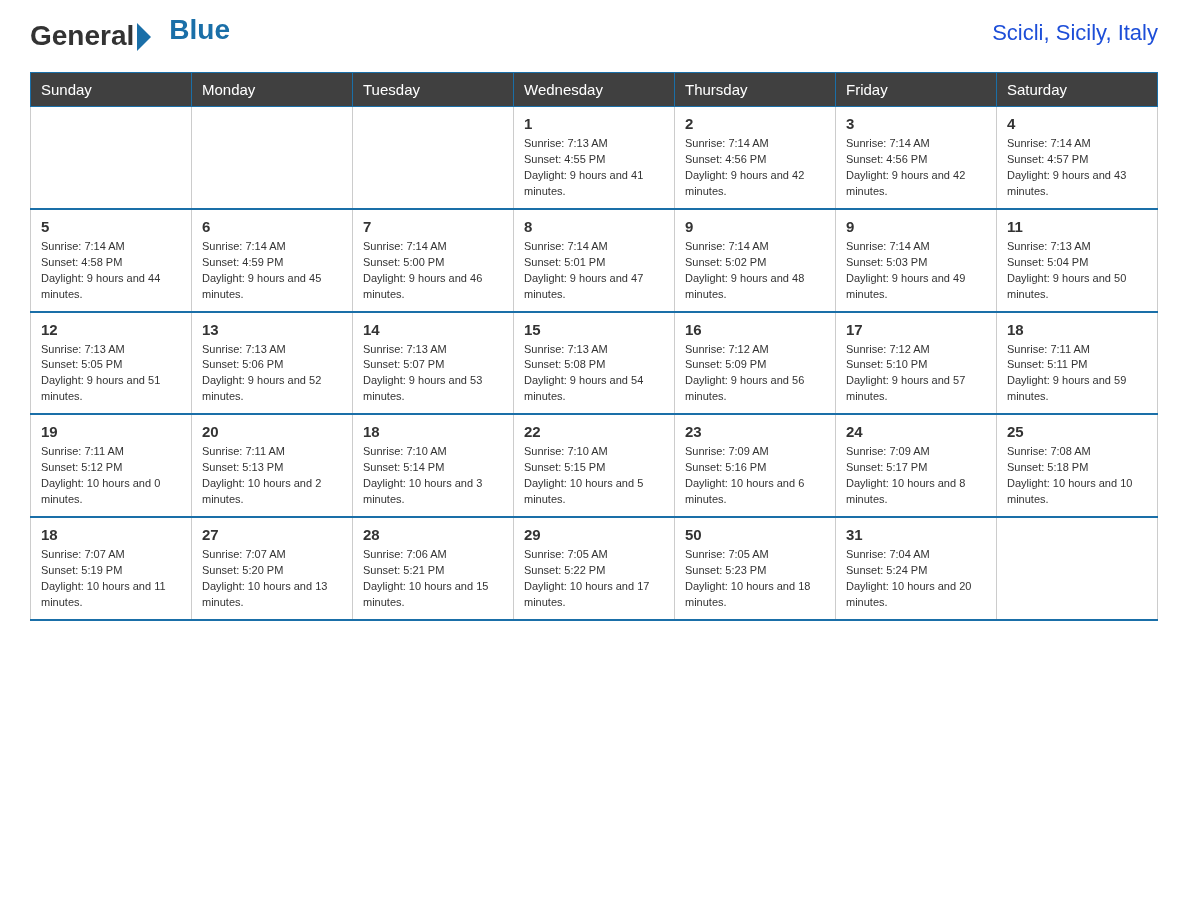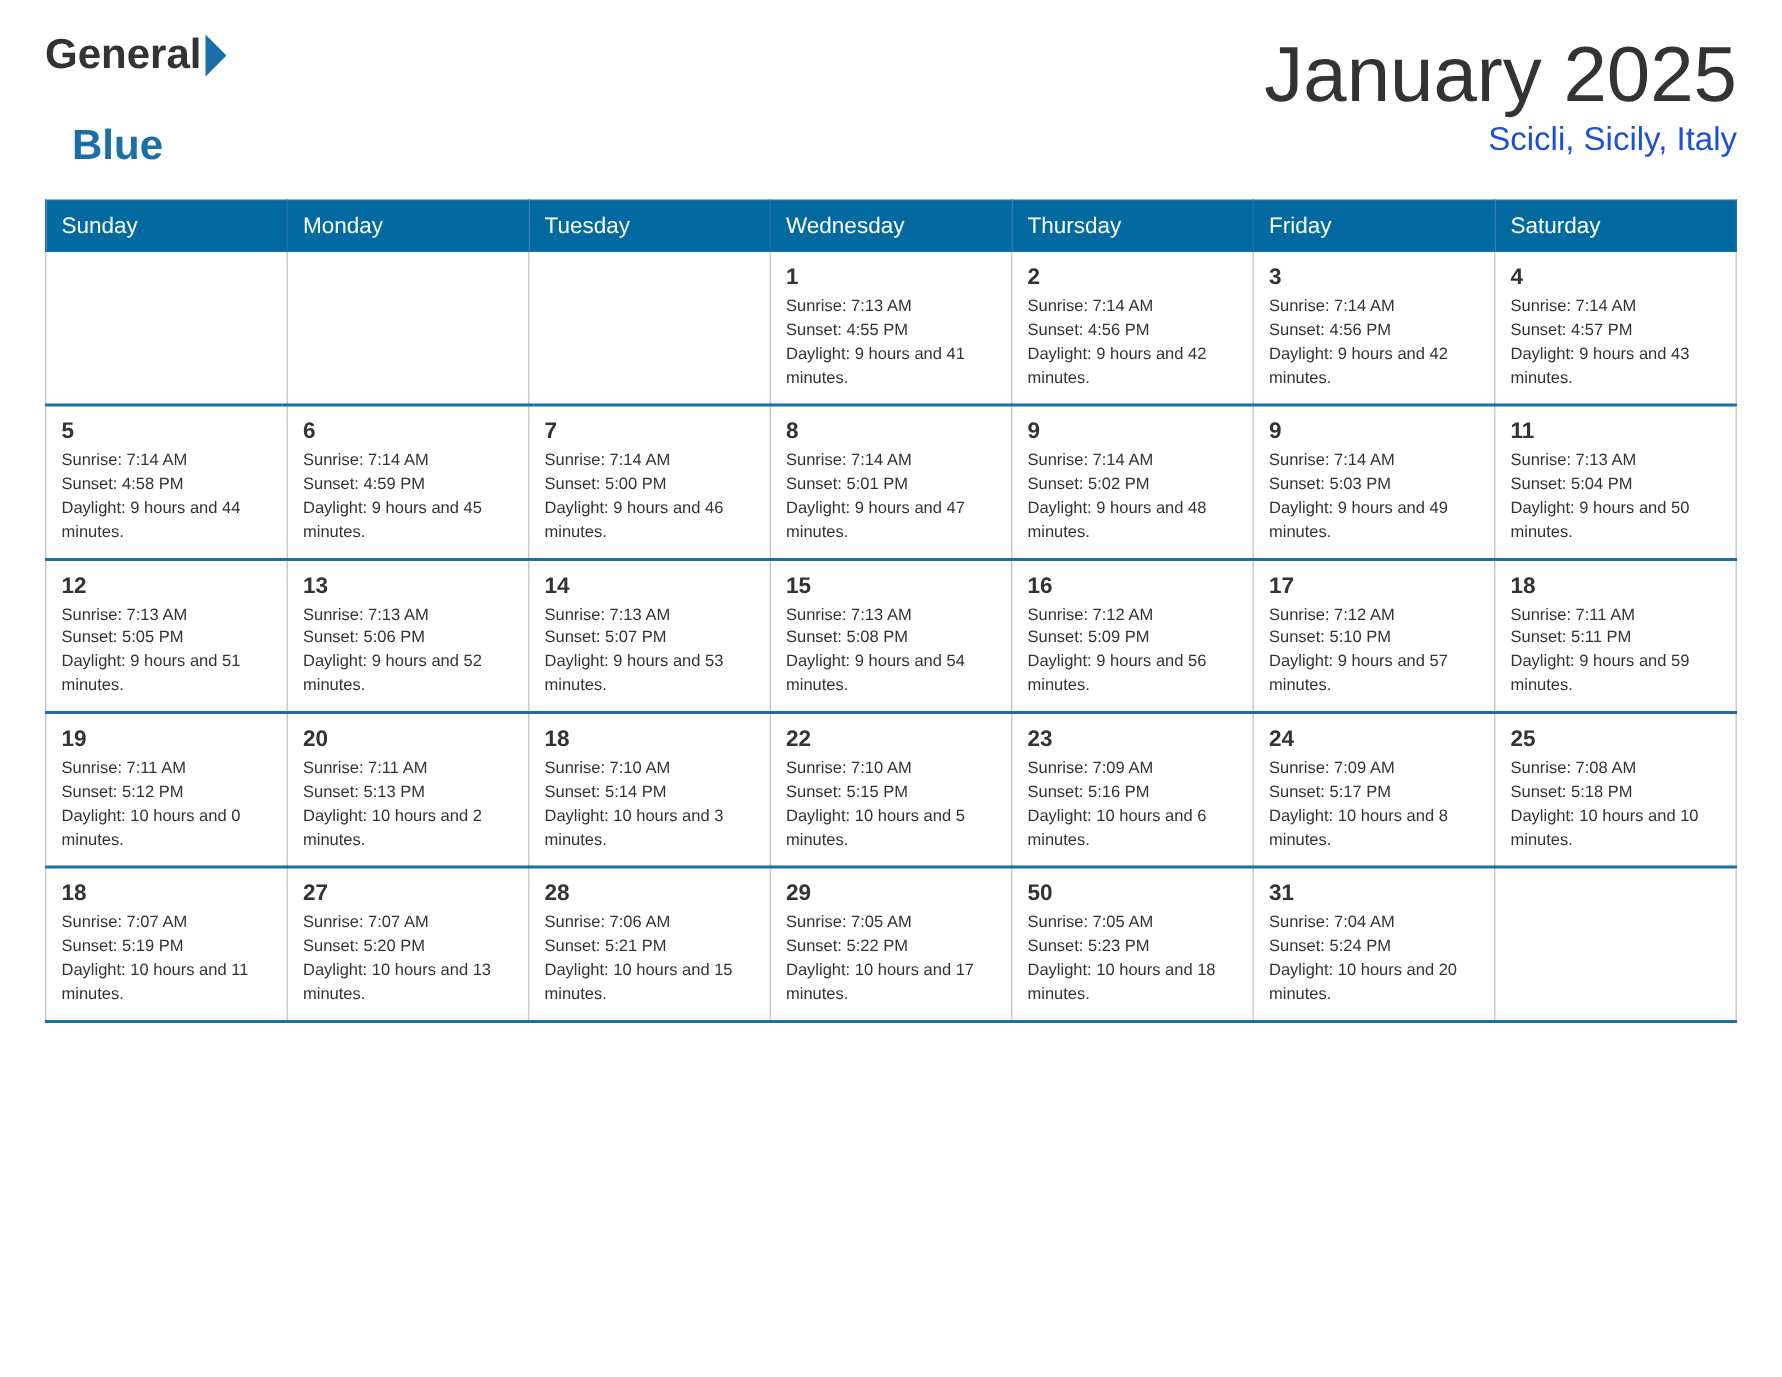--- a/index.html
+++ b/index.html
@@ -11,23 +11,22 @@
       padding: 20px 30px;
     }
     .header {
       display: flex;
       justify-content: space-between;
       align-items: flex-start;
       margin-bottom: 20px;
     }
     .logo {
       display: flex;
-      flex-direction: column;
+      flex-direction: row;
       align-items: flex-start;
-      gap: 35px;
     }
     .logo-top {
       display: flex;
       align-items: center;
     }
     .logo-general {
       font-size: 28px;
       font-weight: bold;
       color: #333;
     }
@@ -58,21 +57,21 @@
     .title-block h2 {
       font-size: 22px;
       font-weight: normal;
       color: #1d4ed8;
     }
     table {
       width: 100%;
       border-collapse: collapse;
     }
     thead tr {
-      background-color: #0369a1;
+      background-color: #404040;
     }
     thead th {
       color: #fff;
       font-size: 15px;
       font-weight: normal;
       padding: 8px 10px;
       text-align: left;
       border: 1px solid #1a6fa8;
     }
     tbody td {
@@ -111,21 +110,20 @@
 
 <div class="header">
   <div class="logo">
     <div class="logo-top">
       <span class="logo-general">General</span>
       <div class="logo-arrow"></div>
     </div>
     <span class="logo-blue">Blue</span>
   </div>
   <div class="title-block">
-    <h1>January 2025</h1>
     <h2>Scicli, Sicily, Italy</h2>
   </div>
 </div>
 
 <table>
   <thead>
     <tr>
     <th>Sunday</th>
         <th>Monday</th>
         <th>Tuesday</th>

